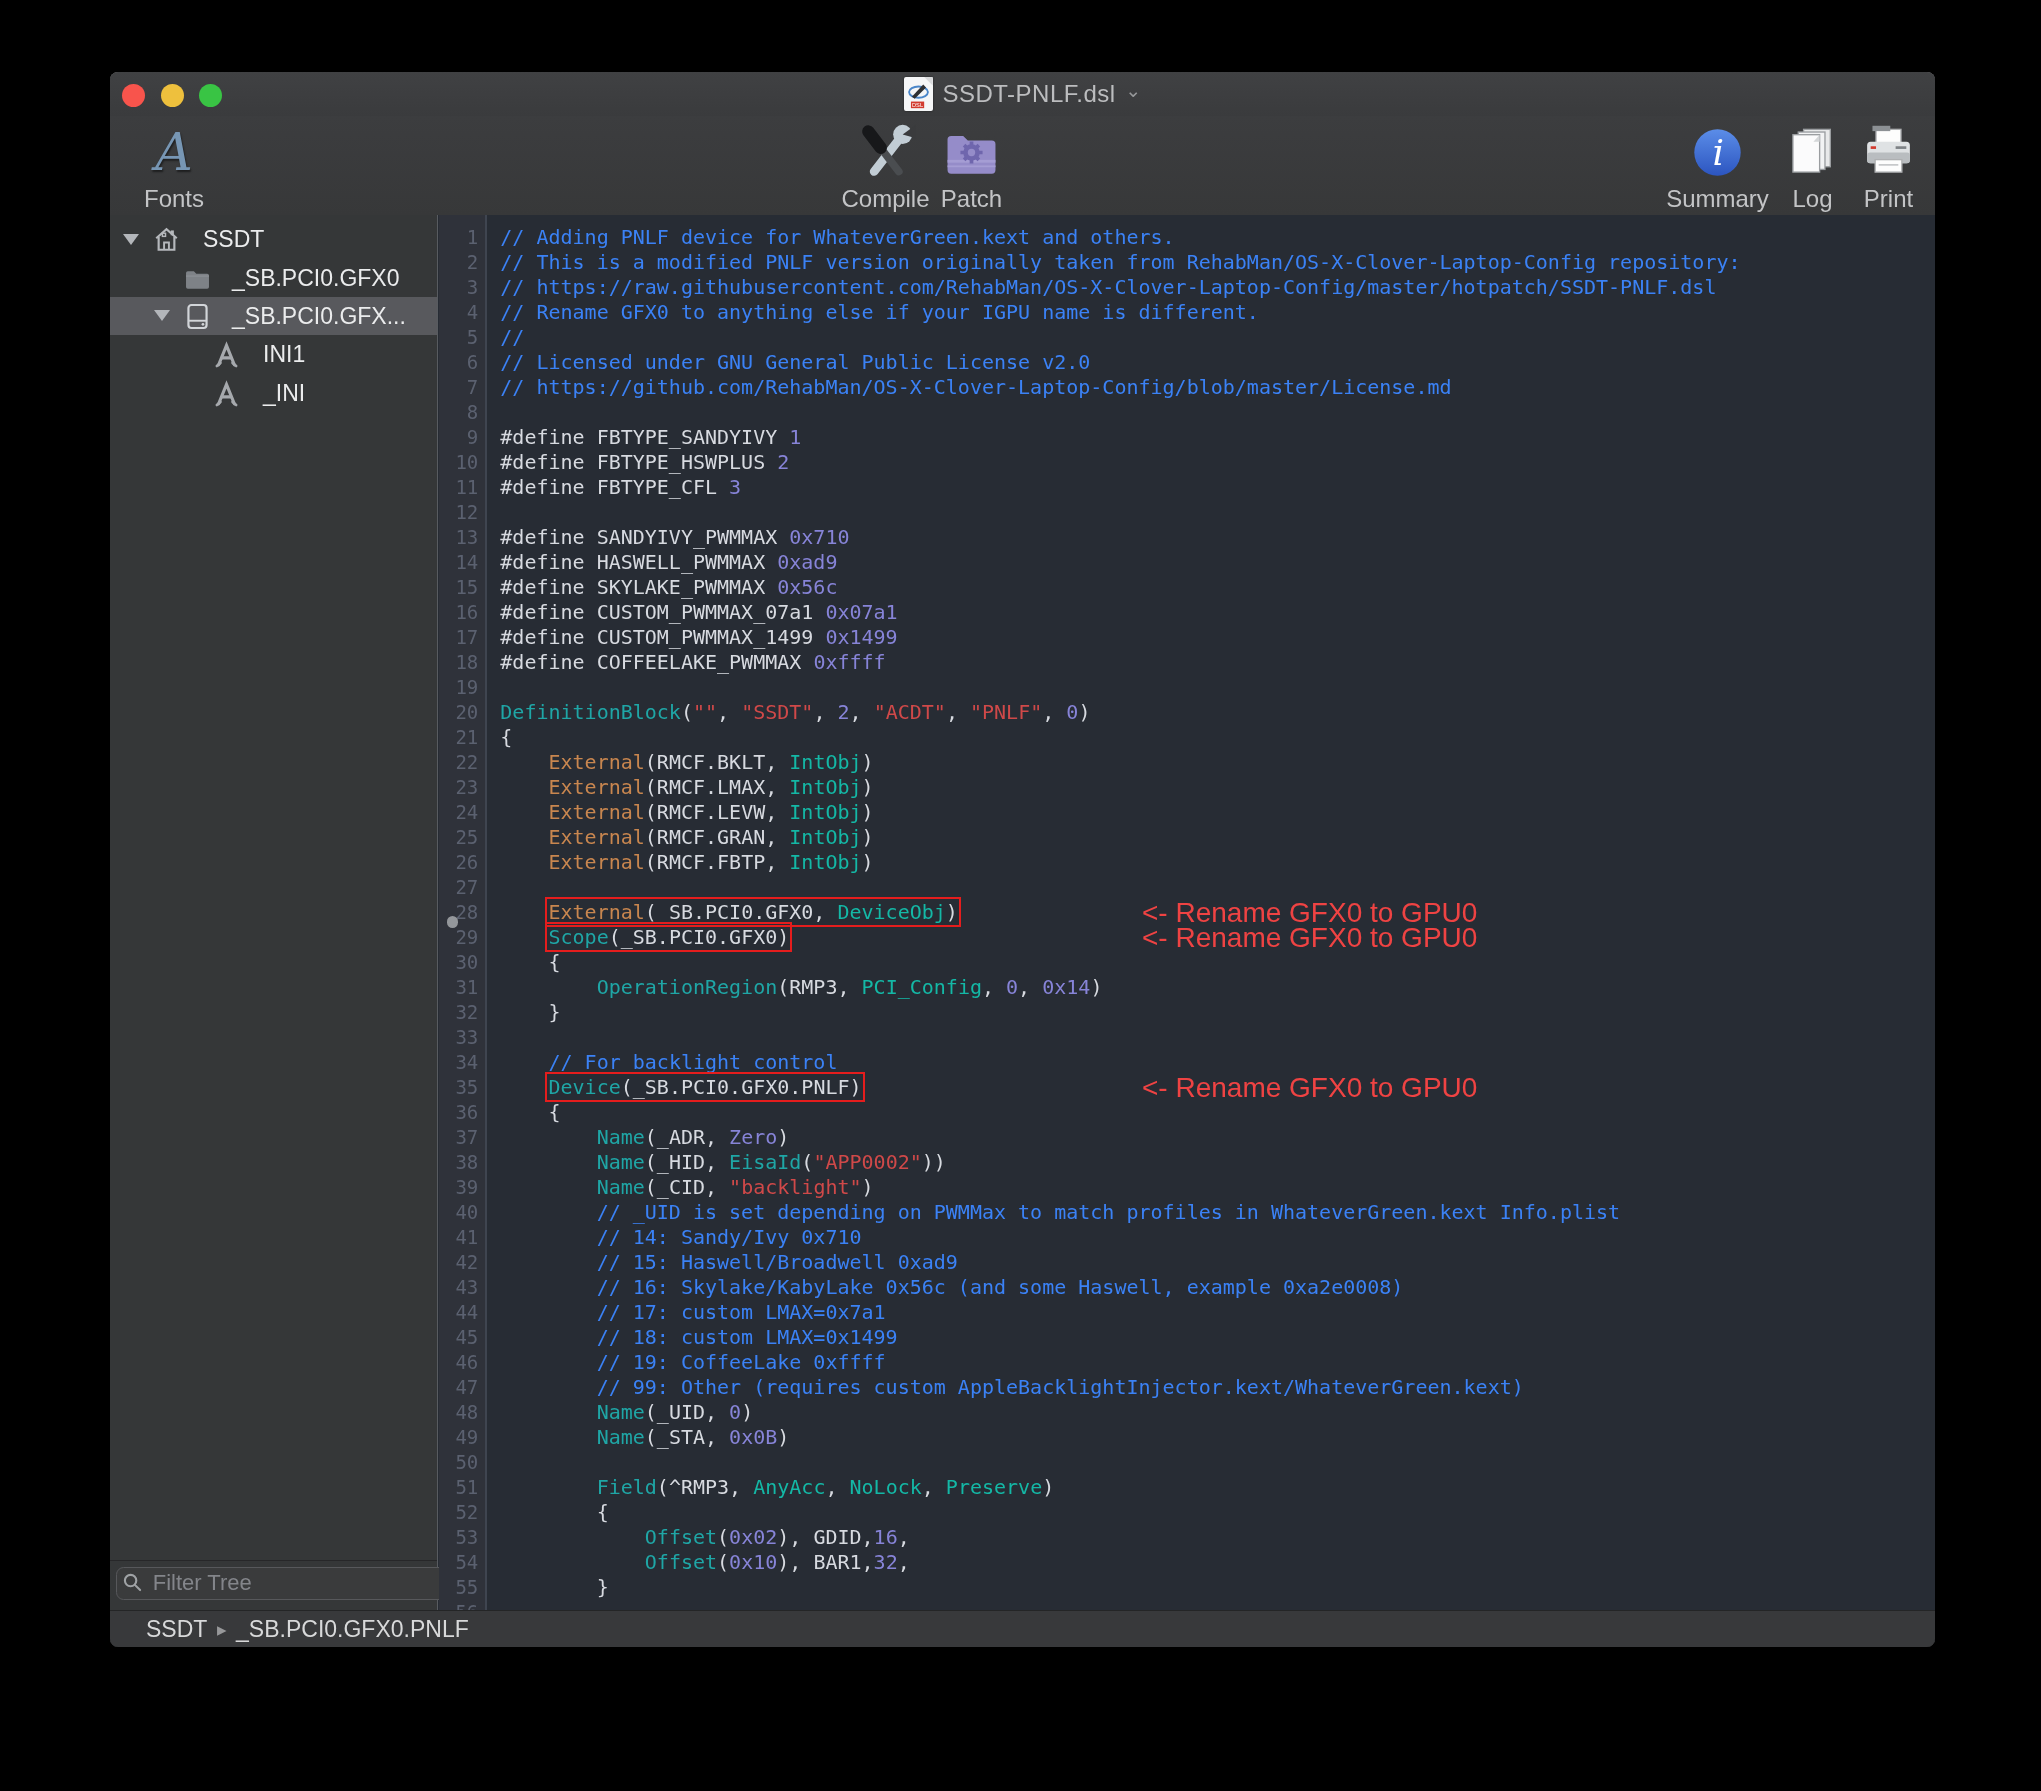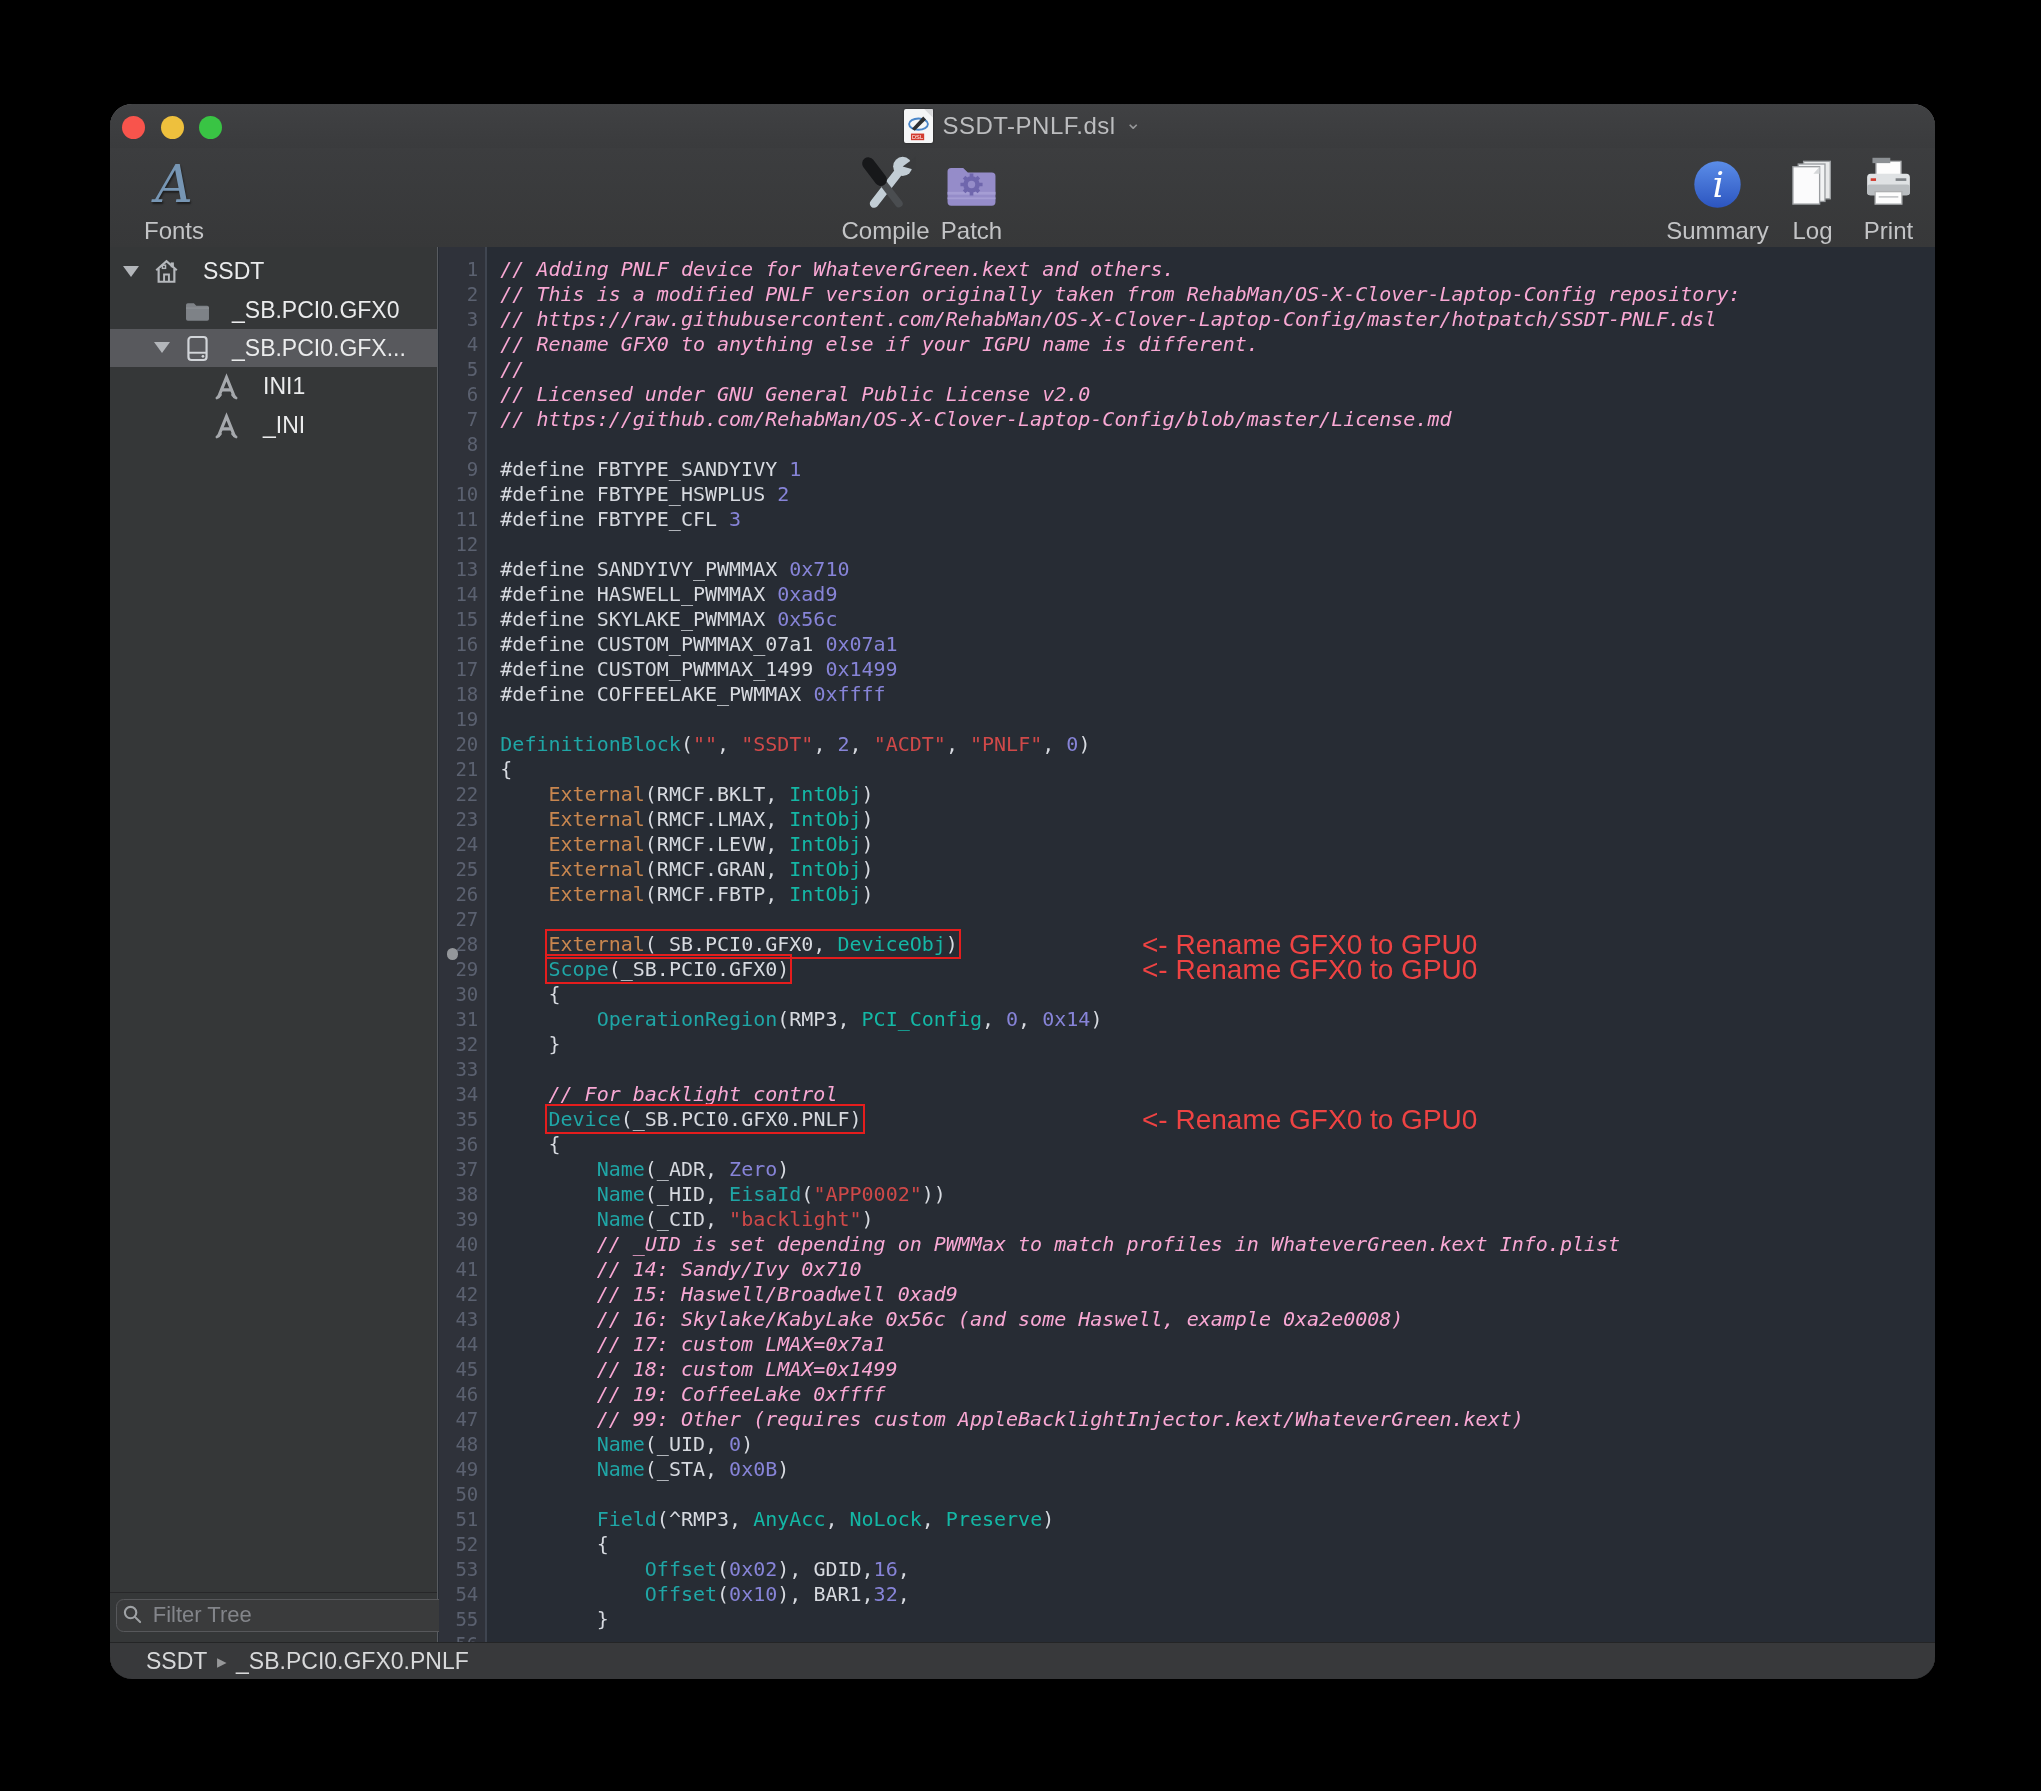--- a/index.html
+++ b/index.html
@@ -1,20 +1,20 @@
 <!DOCTYPE html>
 <html><head>
 <meta charset="utf-8">
 <style>
   html,body{margin:0;padding:0;background:#000;}
   .stage{position:relative;width:2042px;height:1791px;background:#000;overflow:hidden;
          font-family:"Liberation Sans",sans-serif;}
   .window{position:absolute;left:110px;top:72px;width:1825px;height:1575px;
-          background:#3a3b3d;border-radius:22px;overflow:hidden;
-          box-shadow:inset 0 1px 0 #6d6e70, inset 0 0 0 1px #1a1a1a;margin-top:32px;}
+          background:#3a3b3d;border-radius:8px;overflow:hidden;
+          box-shadow:inset 0 1px 0 #6d6e70, inset 0 0 0 1px #1a1a1a;}
   
   .titlebar{position:absolute;left:0;top:0;width:100%;height:44px;
             background:linear-gradient(#404143,#3a3b3d);}
   .tl{position:absolute;top:11.5px;width:23px;height:23px;border-radius:50%;}
   .tl.close{left:12.4px;background:#f8544c;}
   .tl.min{left:51px;background:#eec03d;}
   .tl.zoom{left:89px;background:#39c444;}
   .titlegroup{position:absolute;left:0;right:0;top:0;height:44px;display:flex;
               align-items:center;justify-content:center;gap:9.6px;}
   .docicon{position:relative;width:29px;height:34px;background:#f5f6f7;border-radius:1.9px;
@@ -54,21 +54,21 @@
   .guttersep{position:absolute;left:46px;top:0;bottom:0;width:1.9px;background:#3f4550;}
   .codewrap{position:absolute;left:0;top:9.6px;right:0;}
   .crow{position:relative;display:flex;height:25px;line-height:25px;
         font-family:"DejaVu Sans Mono",monospace;font-size:20px;white-space:pre;}
   .ln{flex:0 0 46px;text-align:right;padding-right:6.7px;box-sizing:border-box;
       color:#5b6170;font-size:19px;}
   .ctext{padding-left:15.3px;}
   .dotmark{position:absolute;left:7.6px;top:701px;width:11.5px;height:11.5px;border-radius:50%;
            background:#94979b;}
   
-  .com{color:#f9a8d4;font-style:italic;} .kw1{color:#1fa6a6;} .kw2{color:#c8864f;} .typ{color:#14b8a6;}
+  .com{color:#3b82f6;} .kw1{color:#1fa6a6;} .kw2{color:#c8864f;} .typ{color:#14b8a6;}
   .num{color:#8784d8;} .str{color:#d04949;} .pln{color:#d7dae0;}
   .redbox{outline:2.9px solid #e51d1d;outline-offset:1.9px;}
   .anno{position:absolute;left:703px;top:0;font-family:"Liberation Sans",sans-serif;
         font-size:28px;color:#ef4343;white-space:nowrap;}
   
   .statusbar{position:absolute;left:0;bottom:0;width:100%;height:36px;background:#38393b;
              border-top:1px solid #242526;display:flex;align-items:center;}
   .statusbar .crumb{margin-left:36px;font-size:23px;color:#d8d9da;}
   .statusbar .sep{color:#97989a;font-size:19px;margin:0 9.6px;}
 </style>

